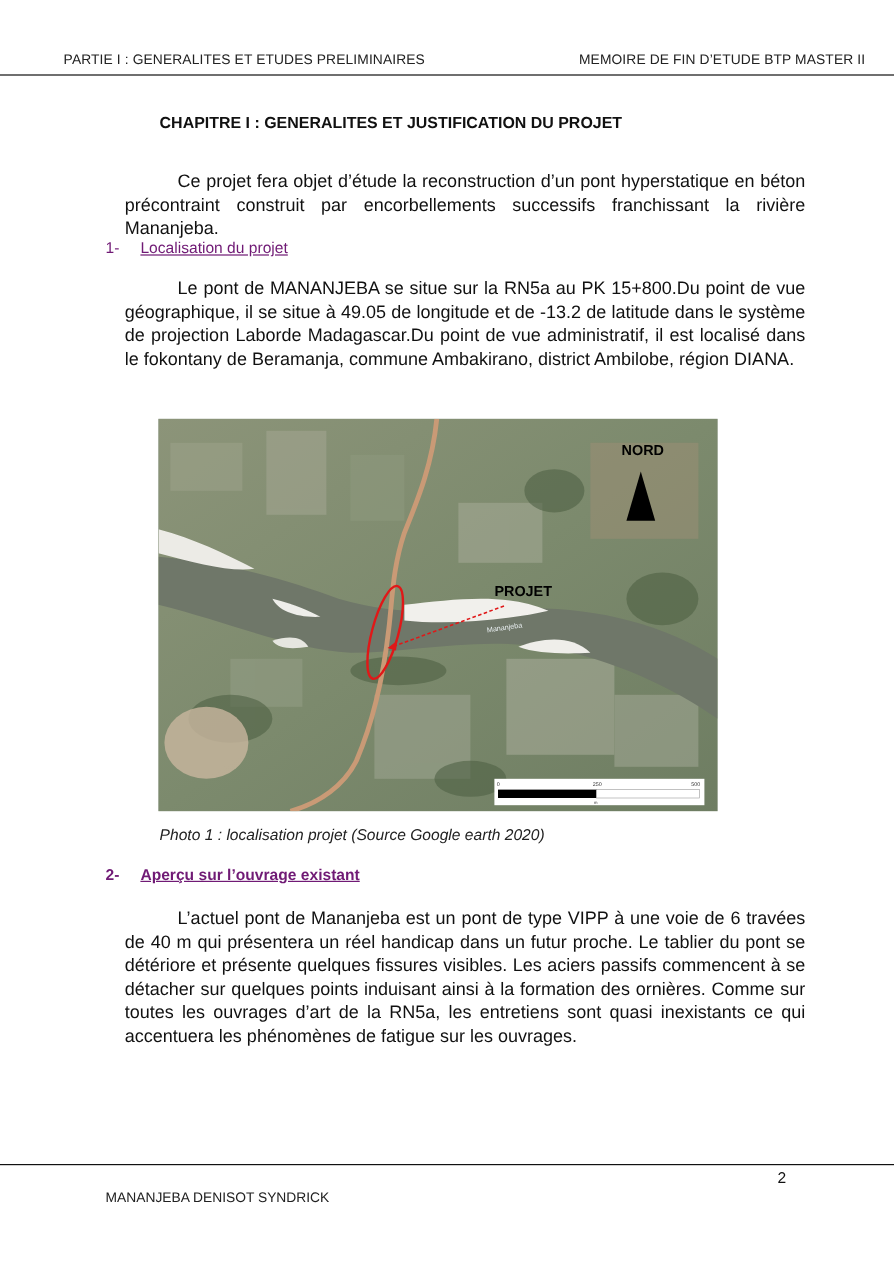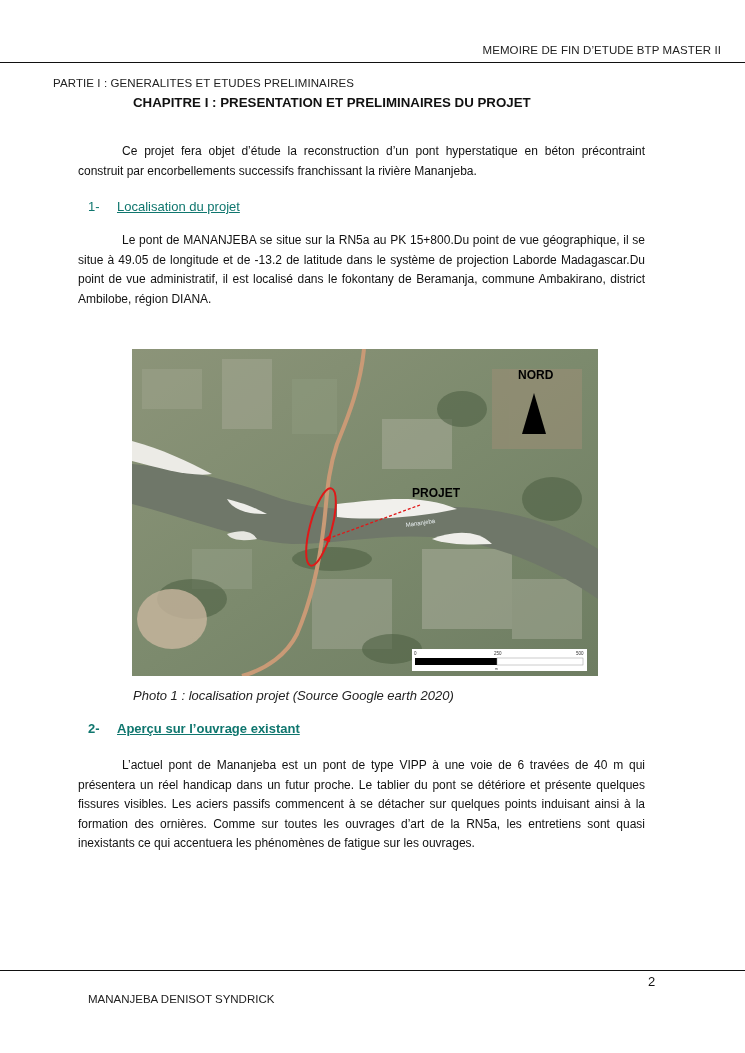--- a/index.html
+++ b/index.html
@@ -1,50 +1,50 @@
 <!DOCTYPE html>
 <html><head>
 <meta charset="utf-8">
 <style>
   html, body { margin:0; padding:0; background:#ffffff; }
   body { width:745px; height:1053px; position:relative; overflow:hidden;
          font-family:"Liberation Sans", sans-serif; color:#111; }
   .hdr { position:absolute; top:44px; font-size:11.5px; color:#222; letter-spacing:0.1px; }
-  .hdr-left { left:53px;margin-top:33px; }
+  .hdr-left { left:53px; }
   .hdr-right { right:24px; }
   .hdr-rule { position:absolute; left:0; right:0; top:62px; height:0; border-top:1.2px solid #111; }
 
   .chapter { position:absolute; left:133px; top:95px; font-weight:bold; font-size:13.3px; color:#111; }
 
-  .para { position:absolute; left:78px; width:567px; font-size:12px; line-height:19.6px;
+  .para { position:absolute; left:104px; width:567px; font-size:15px; line-height:19.6px;
           text-align:justify; color:#111; }
   .para .indent { display:inline-block; width:44px; }
 
-  .sec { position:absolute; left:88px; font-size:13px; color:#0f766e; }
+  .sec { position:absolute; left:88px; font-size:13px; color:#701a75; }
   .sec .num { display:inline-block; width:29px; }
   .sec .title { text-decoration:underline; }
 
   .photo { position:absolute; left:132px; top:349px; width:466px; height:327px; overflow:hidden;
            background:#7d8a72; }
   .caption { position:absolute; left:133px; top:688px; font-style:italic; font-size:13px; color:#222;text-align:right; }
 
   .ftr-rule { position:absolute; left:0; right:0; top:970px; border-top:1.2px solid #111; }
   .page-num { position:absolute; left:648px; top:974px; font-size:13px; }
   .ftr-author { position:absolute; left:88px; top:993px; font-size:11.5px; color:#222; }
 </style>
 </head>
 <body>
 
 <div>
   <div class="hdr hdr-left">PARTIE I : GENERALITES ET ETUDES PRELIMINAIRES</div>
   <div class="hdr hdr-right">MEMOIRE DE FIN D’ETUDE BTP MASTER II</div>
   <div class="hdr-rule"></div>
 </div>
 
-<div class="chapter">CHAPITRE I : PRESENTATION ET PRELIMINAIRES DU PROJET</div>
+<div class="chapter">CHAPITRE I : GENERALITES ET JUSTIFICATION DU PROJET</div>
 
 <div class="para" style="top:142px;"><span class="indent"></span><span>Ce projet fera objet d’étude la reconstruction d’un pont hyperstatique en béton précontraint construit par encorbellements successifs franchissant la rivière Mananjeba.</span></div>
 
 <div class="sec" style="top:199px;">
   <span class="num">1-</span><span class="title">Localisation du projet</span>
 </div>
 
 <div class="para" style="top:231px;"><span class="indent"></span><span>Le pont de MANANJEBA se situe sur la RN5a au PK 15+800.Du point de vue géographique, il se situe à 49.05 de longitude et de -13.2 de latitude dans le système de projection Laborde Madagascar.Du point de vue administratif, il est localisé dans le fokontany de Beramanja, commune Ambakirano, district Ambilobe, région DIANA.</span></div>
 
 <div class="photo">

